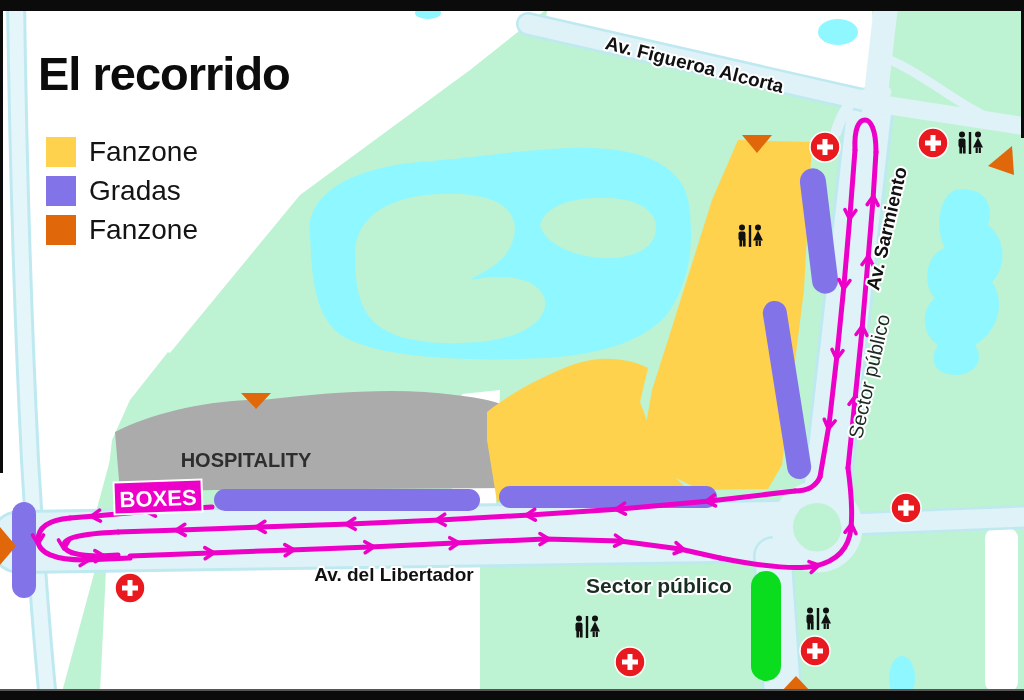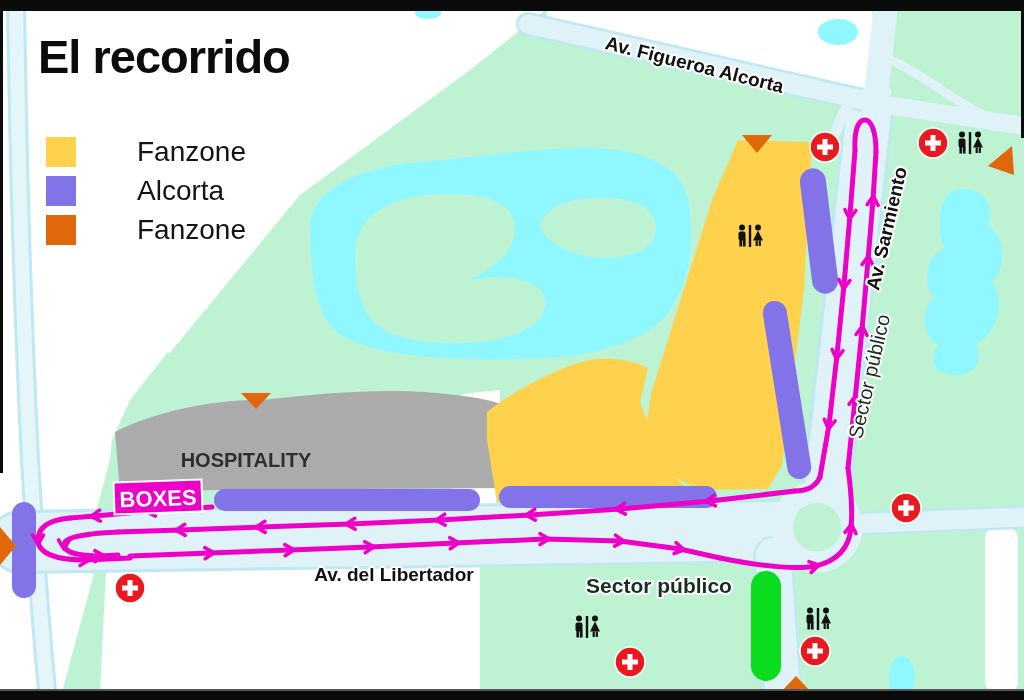--- a/index.html
+++ b/index.html
@@ -1,24 +1,24 @@
 <!DOCTYPE html>
 <html><head>
 <meta charset="utf-8">
 <style>
   html,body{margin:0;padding:0;background:#000;}
   .stage{position:relative;width:1024px;height:700px;background:#fff;overflow:hidden;
          font-family:"Liberation Sans", sans-serif;}
   .stage svg{position:absolute;left:0;top:0;}
-  .title{position:absolute;left:38px;top:29px;font-size:47px;font-weight:800;
+  .title{position:absolute;left:38px;top:46px;font-size:47px;font-weight:800;
          letter-spacing:-1px;color:#0c0c0c;z-index:5;}
   .legend{position:absolute;left:46px;top:137px;display:flex;flex-direction:column;gap:9px;z-index:5;}
   .legend-row{display:flex;align-items:center;gap:13px;}
   .swatch{width:30px;height:30px;flex:0 0 30px;}
-  .legend-label{font-size:28px;color:#141414;line-height:30px;margin-left:48px;}
+  .legend-label{font-size:28px;color:#141414;line-height:30px;}
   .svgtxt{font-family:"Liberation Sans",sans-serif;paint-order:stroke;stroke:#ffffff;
           stroke-width:4px;stroke-linejoin:round;}
 </style>
 </head>
 <body>
 
 <div class="stage">
 
 <svg width="1024" height="700" viewBox="0 0 1024 700">
   <defs>
@@ -189,21 +189,21 @@
 
 <div class="title">El recorrido</div>
 
 <div class="legend">
   <div class="legend-row">
     <span class="swatch" style="background: rgb(255, 210, 78);"></span>
     <span class="legend-label">Fanzone</span>
   </div>
   <div class="legend-row">
     <span class="swatch" style="background: rgb(130, 116, 232);"></span>
-    <span class="legend-label">Alcorta</span>
+    <span class="legend-label">Gradas</span>
   </div>
   <div class="legend-row">
     <span class="swatch" style="background: rgb(224, 104, 10);"></span>
     <span class="legend-label">Fanzone</span>
   </div>
 </div>
 
 </div>
 
 </body></html>

